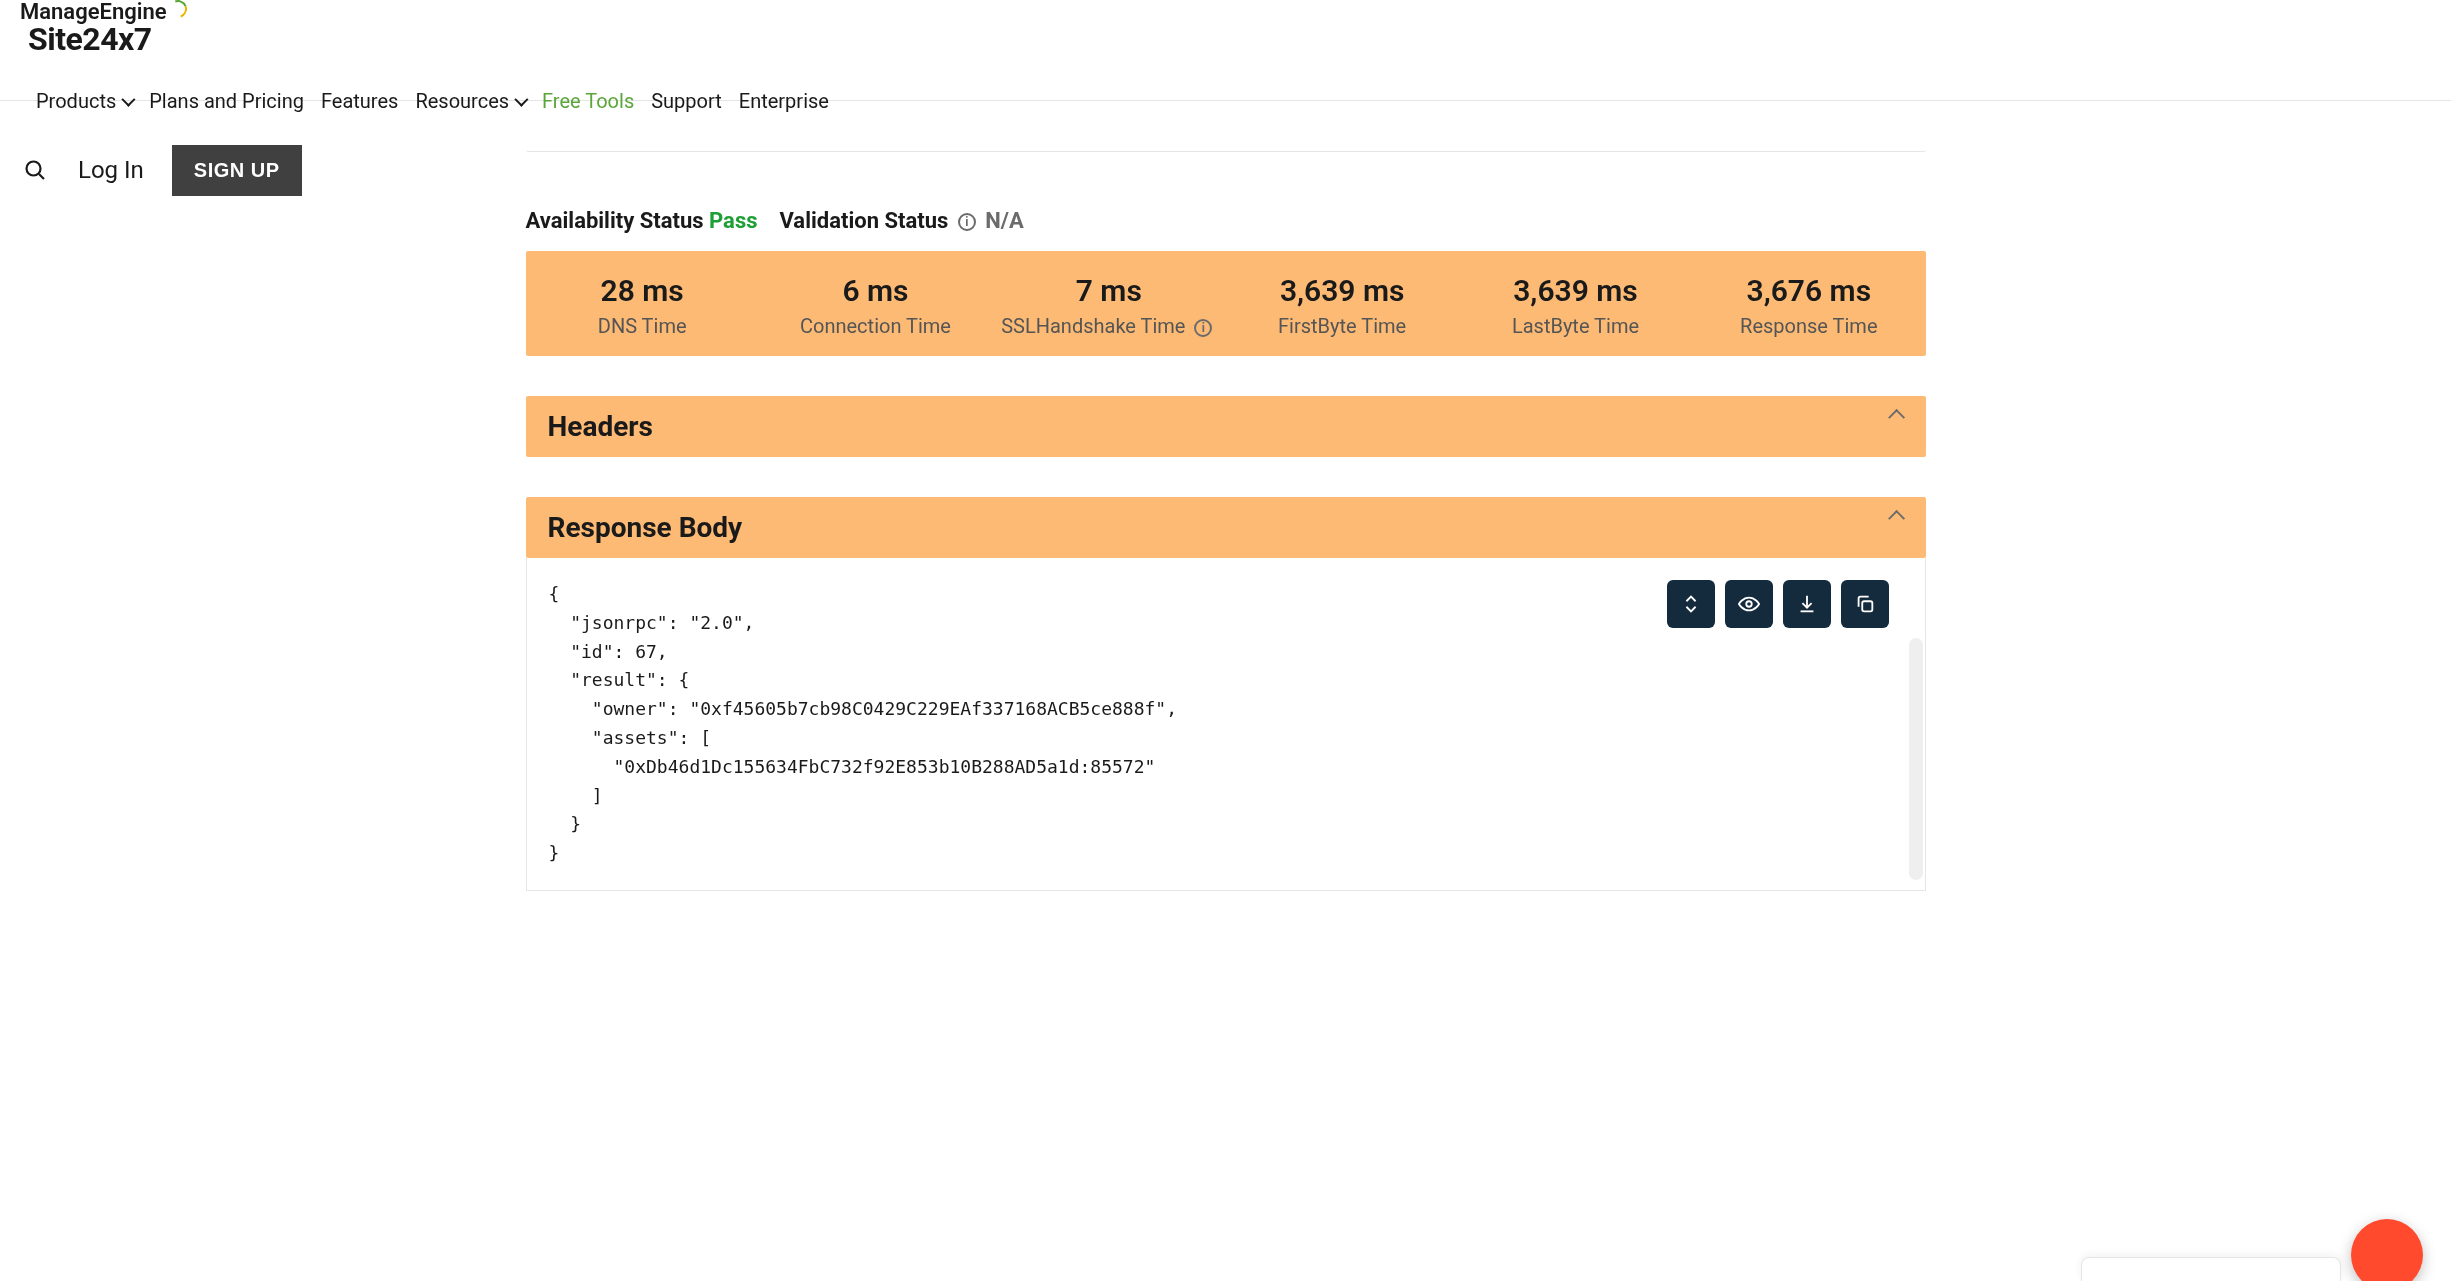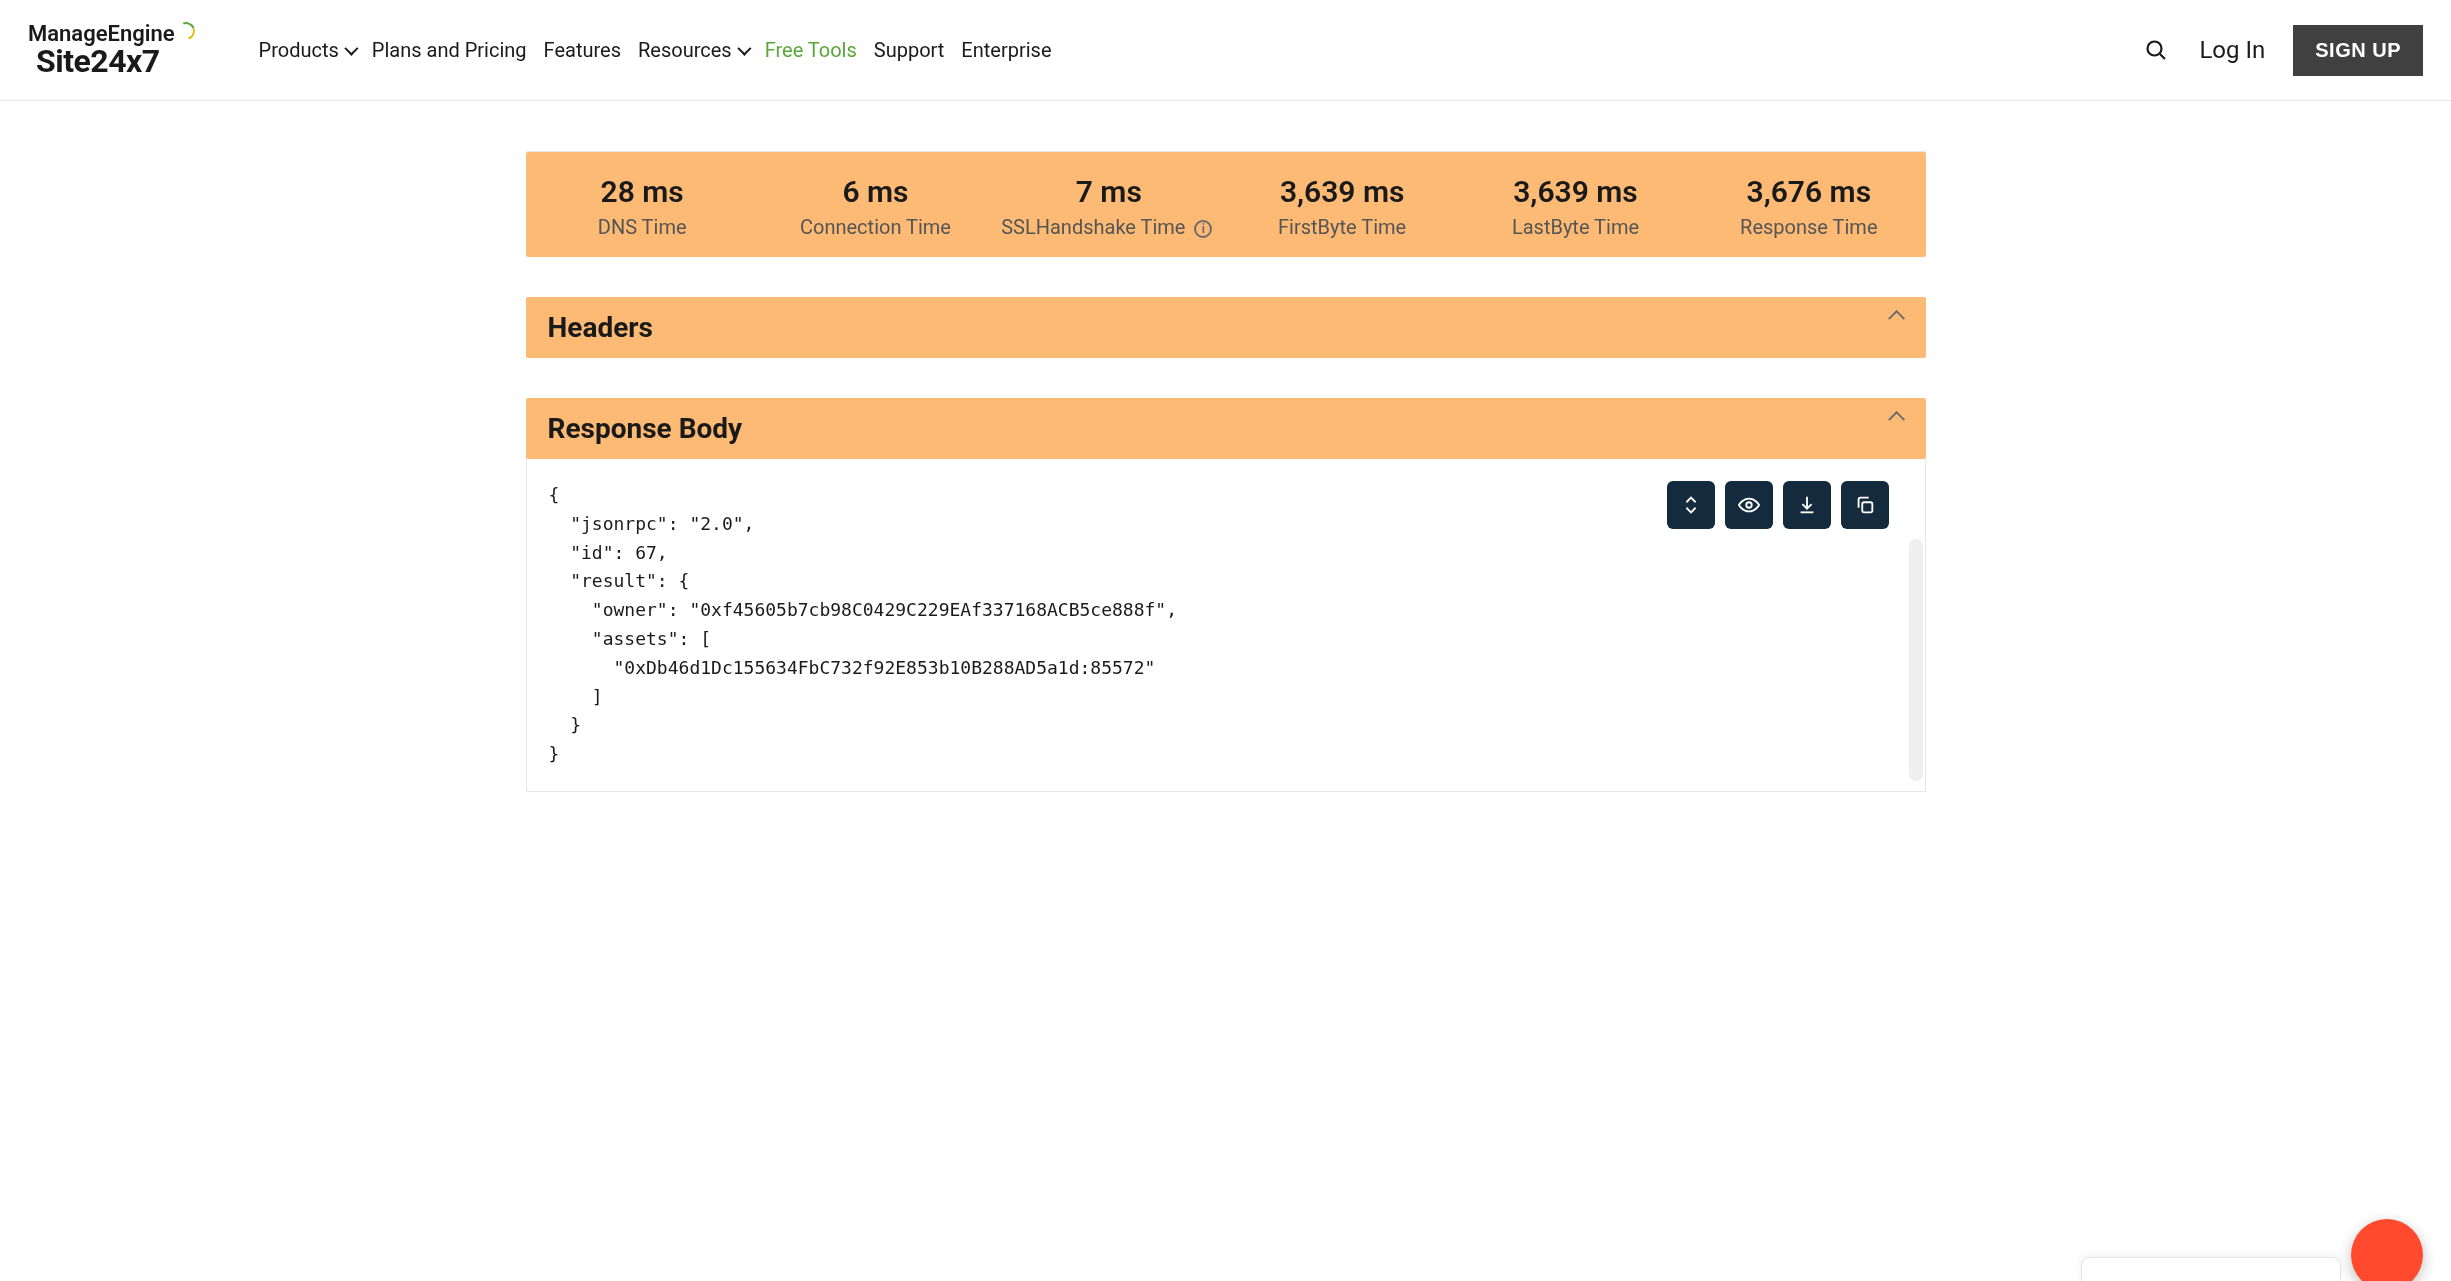--- a/index.html
+++ b/index.html
@@ -1,20 +1,20 @@
 <!DOCTYPE html>
 <html><head>
 <meta charset="utf-8">
 <style>
 * { margin: 0; padding: 0; box-sizing: border-box; }
 body { font-family: -apple-system, BlinkMacSystemFont, "Segoe UI", Roboto, Helvetica, Arial, sans-serif; background: #fff; color: #1a1a1a; }
 
 
 .topbar { position: sticky; top: 0; background: #fff; border-bottom: 1px solid #e5e5e5; }
-.topbar-inner { display: flex; align-items: center; height: 100px; padding: 0 28px; gap: 32px; }
+.topbar-inner { display: flex; align-items: flex-start; height: 100px; padding: 0 20px; gap: 32px; flex-direction: column; }
 .logo-block { display: flex; flex-direction: column; line-height: 1.05; padding-right: 16px; }
 .logo-me { display: flex; align-items: flex-start; gap: 2px; font-size: 22px; font-weight: 600; color: #1a1a1a; }
 .logo-me .swirl { position: relative; width: 18px; height: 18px; }
 .logo-me .swirl::before { content: ""; position: absolute; inset: 0; border: 2.5px solid transparent; border-top-color: #5aa63a; border-right-color: #e8b800; border-radius: 50%; transform: rotate(25deg); }
 .logo-s247 { font-size: 32px; font-weight: 700; letter-spacing: -0.5px; margin-left: 8px; }
 .nav { display: flex; align-items: center; gap: 17px; flex: 1; margin-left: 16px; }
 .nav-item { display: flex; align-items: center; gap: 6px; font-size: 20px; color: #1a1a1a; cursor: pointer; }
 .nav-item.active { color: #5aa63a; }
 .chev { width: 10px; height: 10px; border-right: 2px solid currentColor; border-bottom: 2px solid currentColor; transform: rotate(45deg) translateY(-2px); }
 .right-actions { display: flex; align-items: center; gap: 28px; }
@@ -109,20 +109,32 @@
       <span class="login-link">Log In</span>
       <button class="signup-btn">SIGN UP</button>
     </div>
   </div>
 </header>
 
 <main class="page">
 
   <div class="test-pane"></div>
 
+  <div class="status-row">
+    <span>
+      <span class="lbl">Availability Status</span>
+      <span> </span>
+      <span class="pass">Pass</span>
+    </span>
+    <span>
+      <span class="lbl">Validation Status</span>
+      <span class="info-circ">i</span>
+      <span class="na">N/A</span>
+    </span>
+  </div>
 
   <div class="metrics">
     <div class="metric">
       <div class="metric-val">28 ms</div>
       <div class="metric-lbl">DNS Time</div>
     </div>
     <div class="metric">
       <div class="metric-val">6 ms</div>
       <div class="metric-lbl">Connection Time</div>
     </div>

